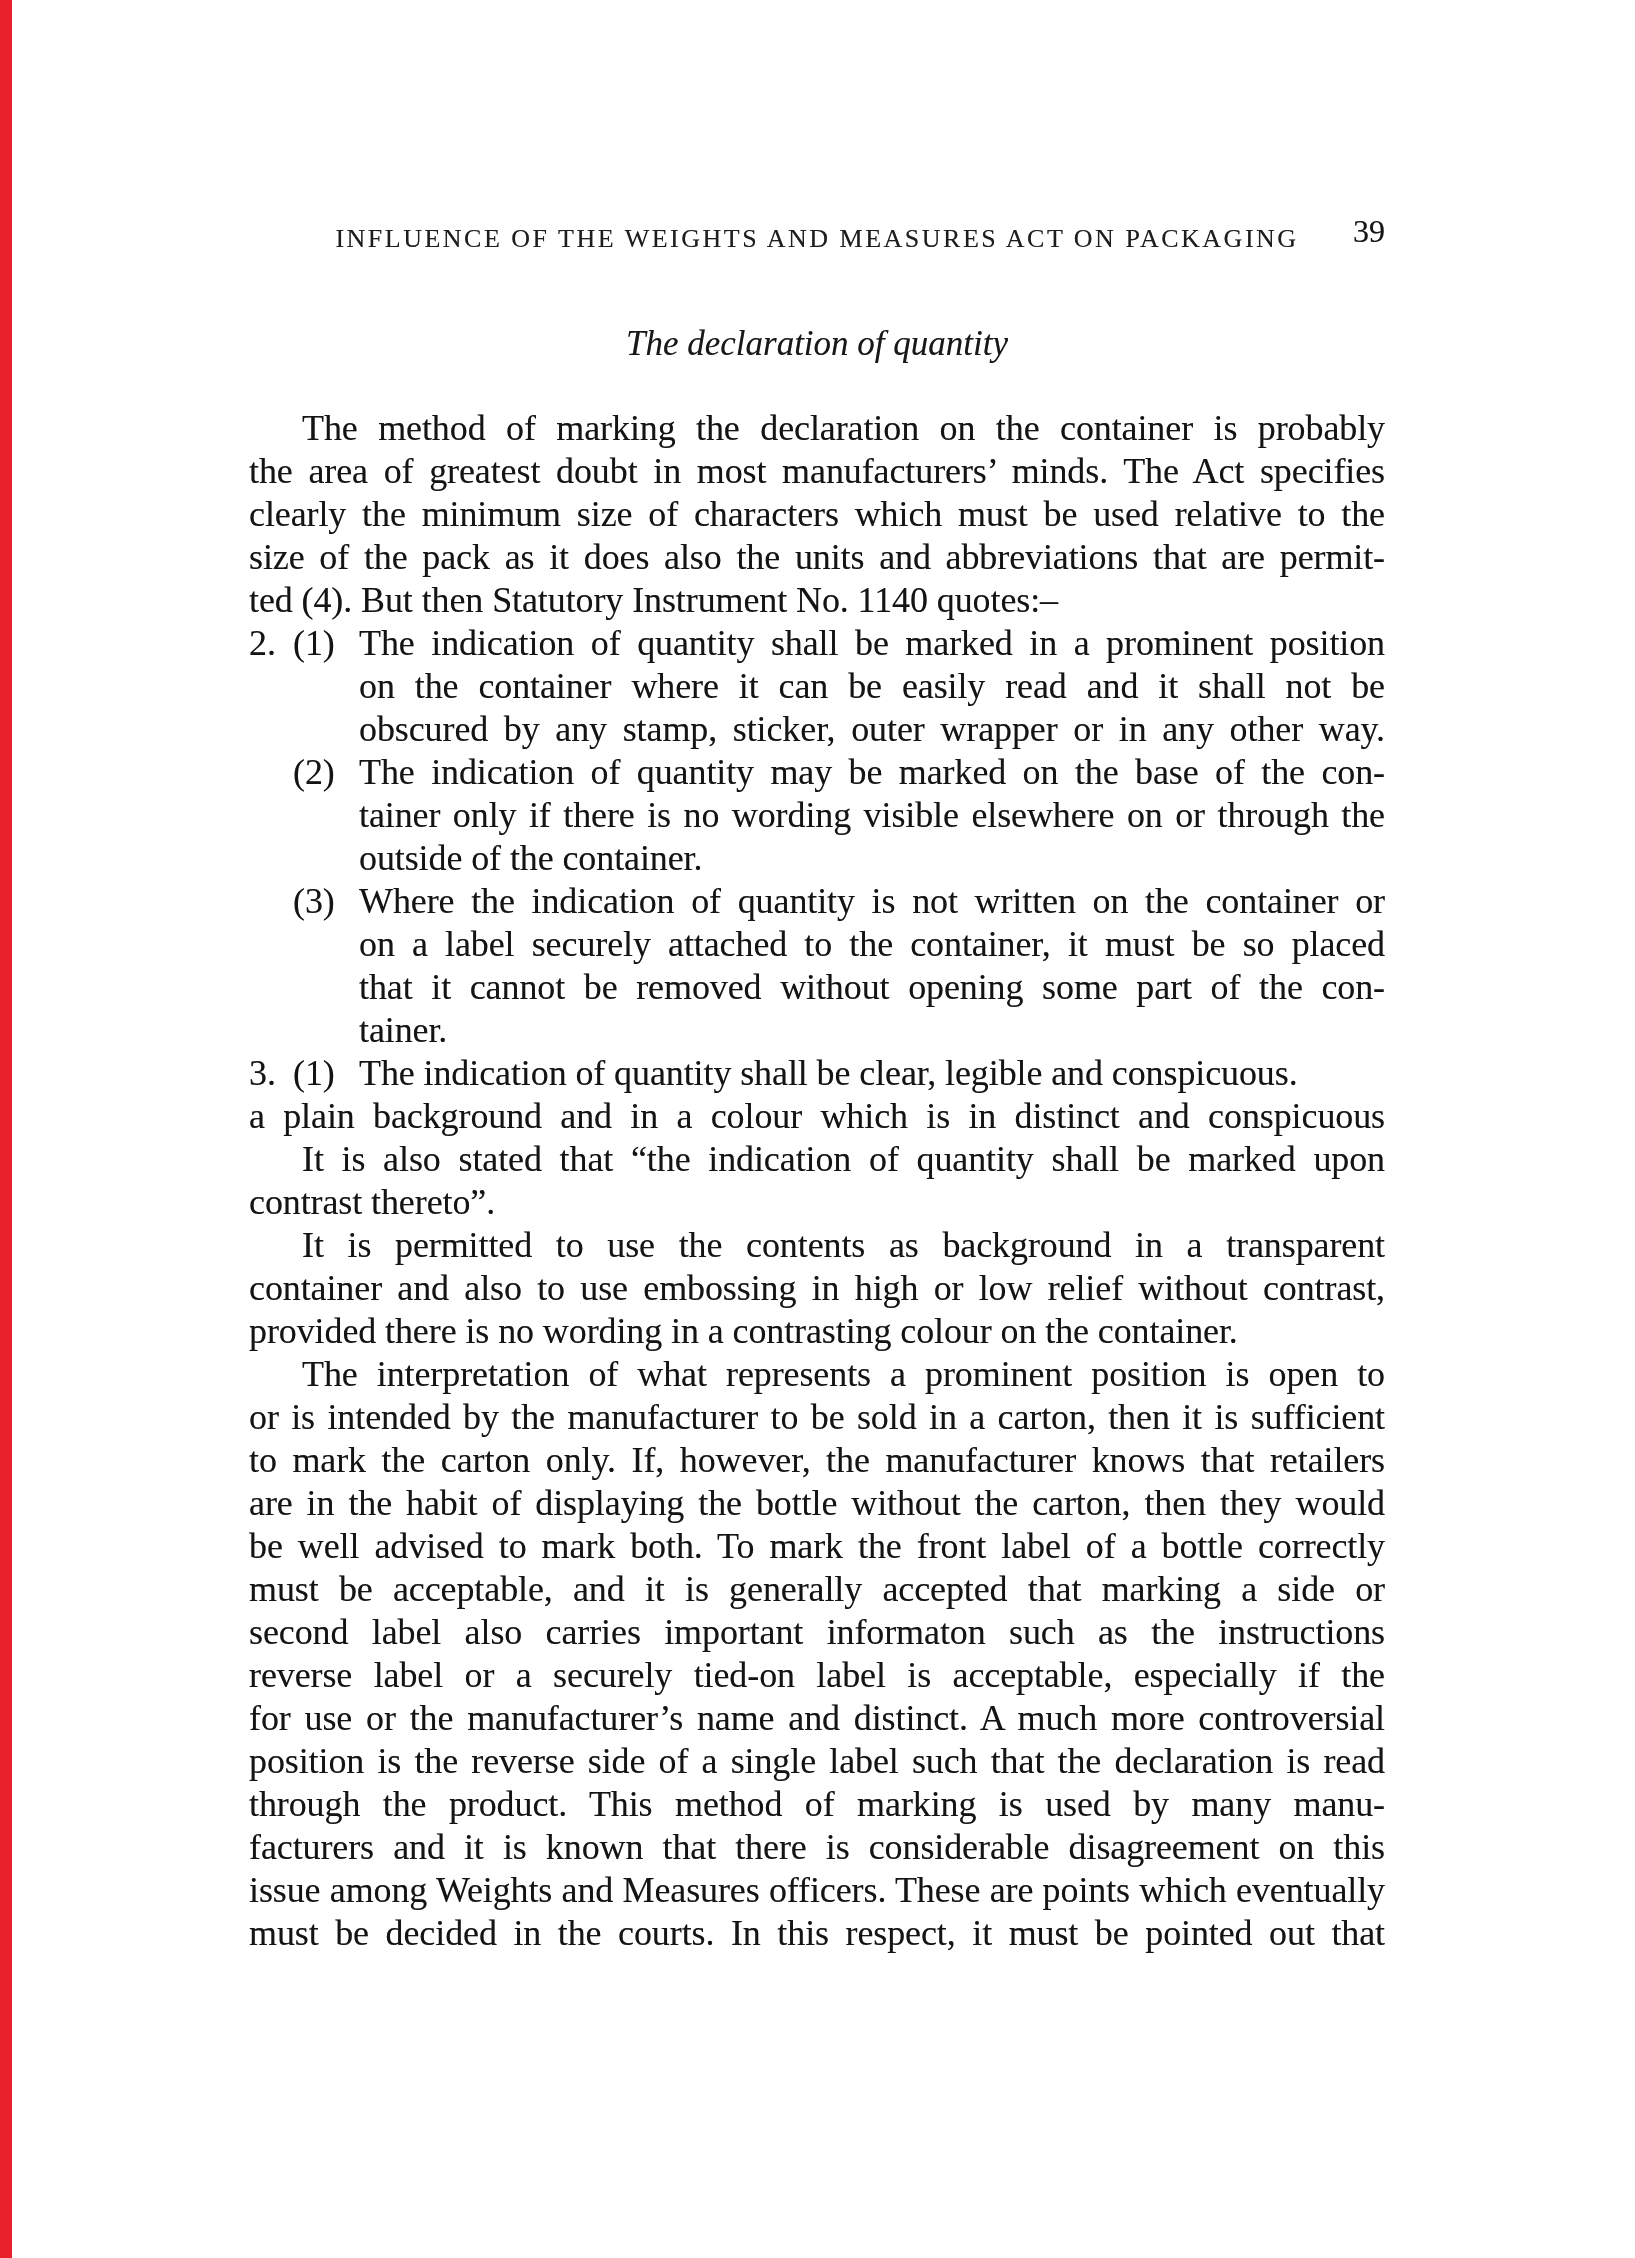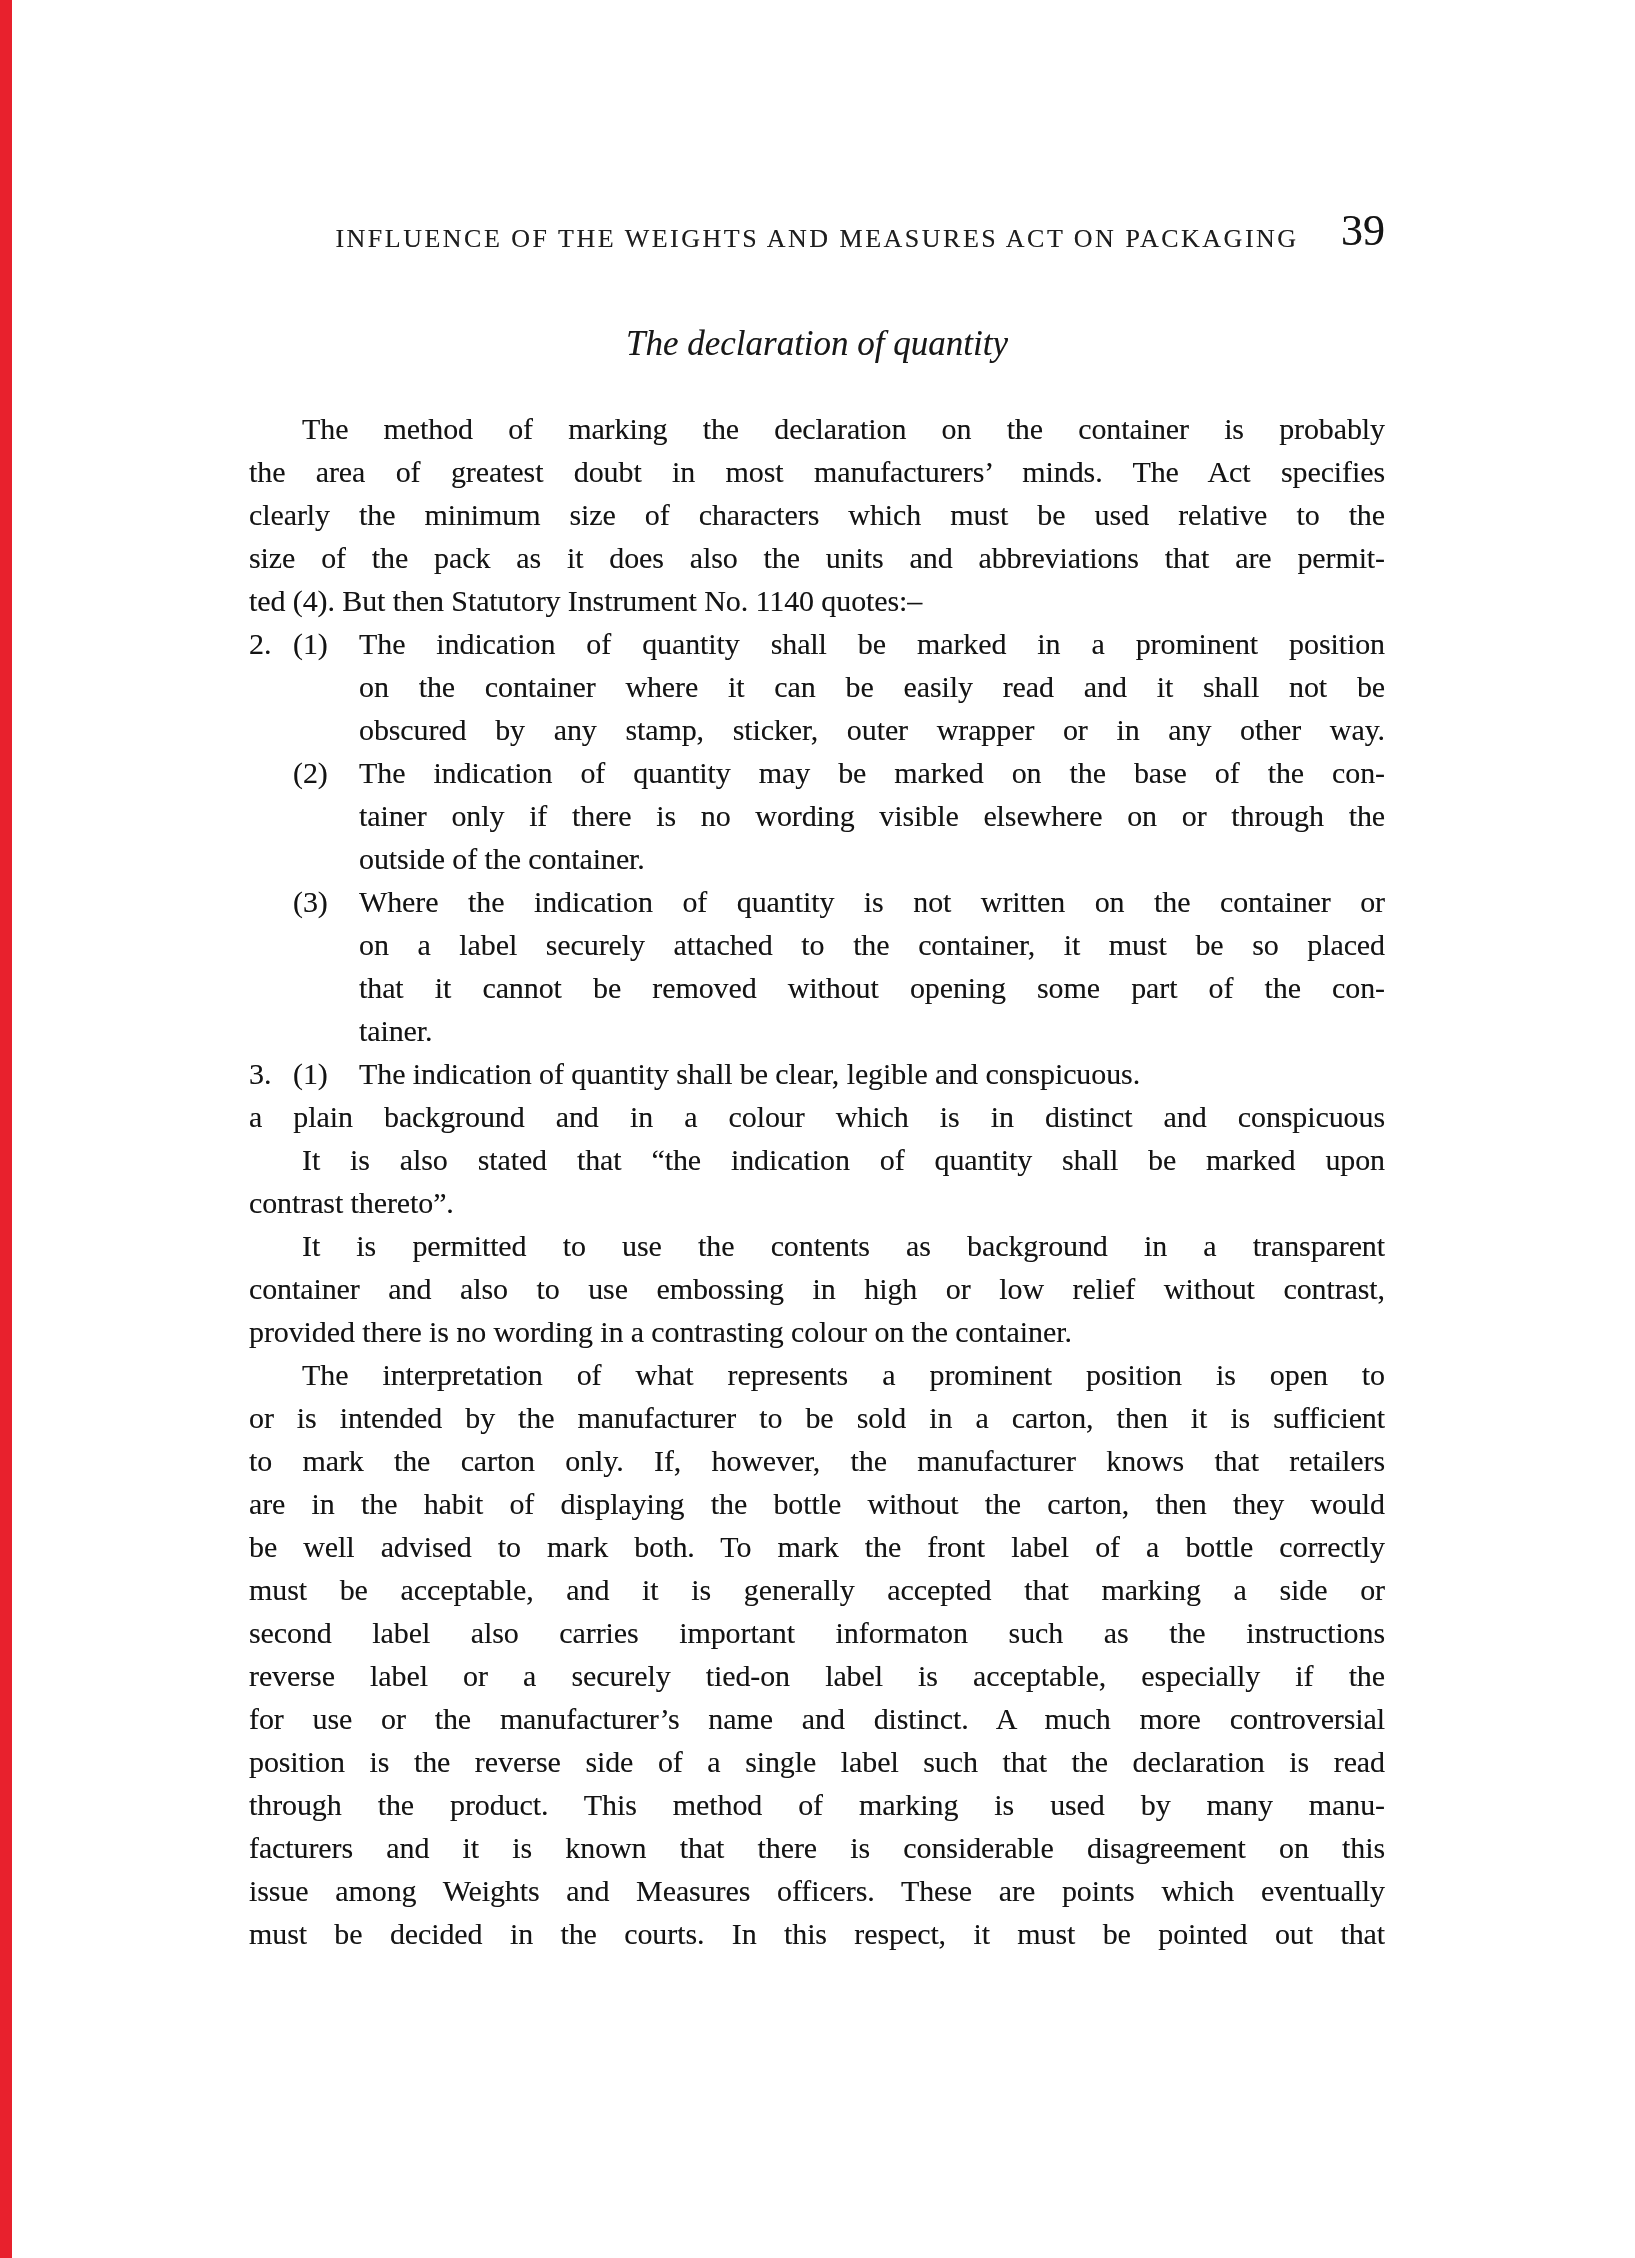--- a/index.html
+++ b/index.html
@@ -26,37 +26,37 @@
     text-align: center;
     font-size: 26px; line-height: 40px;
     letter-spacing: 2.5px;
     color: #1e1e1e;
     text-shadow: 0 0 0.6px rgba(20,20,20,0.45);
     white-space: nowrap;
     margin-top: 8px;
   }
   .page-number {
     position: absolute; right: 0; top: 0;
-    font-size: 44px; line-height: 40px;
+    font-size: 32px; line-height: 40px;
     color: #151515;
     text-shadow: 0 0 0.6px rgba(20,20,20,0.45);
   }
   .section-title {
     position: absolute; left: 249px; top: 321px;
     width: 1136px;
     text-align: center;
     font-style: italic;
     font-size: 35px; line-height: 46px;
     color: #181818;
     text-shadow: 0 0 0.6px rgba(20,20,20,0.4);
   }
   .body-text {
     position: absolute; left: 249px; top: 407px;
     width: 1136px;
-    font-size: 30px;
+    font-size: 36px;
     letter-spacing: -0.1px;
     color: #141414;
     text-shadow: 0 0 0.6px rgba(20,20,20,0.4);
   }
   .line {
     position: relative;
     height: 43px; line-height: 43px;
     overflow: hidden;
     white-space: nowrap;
   }

